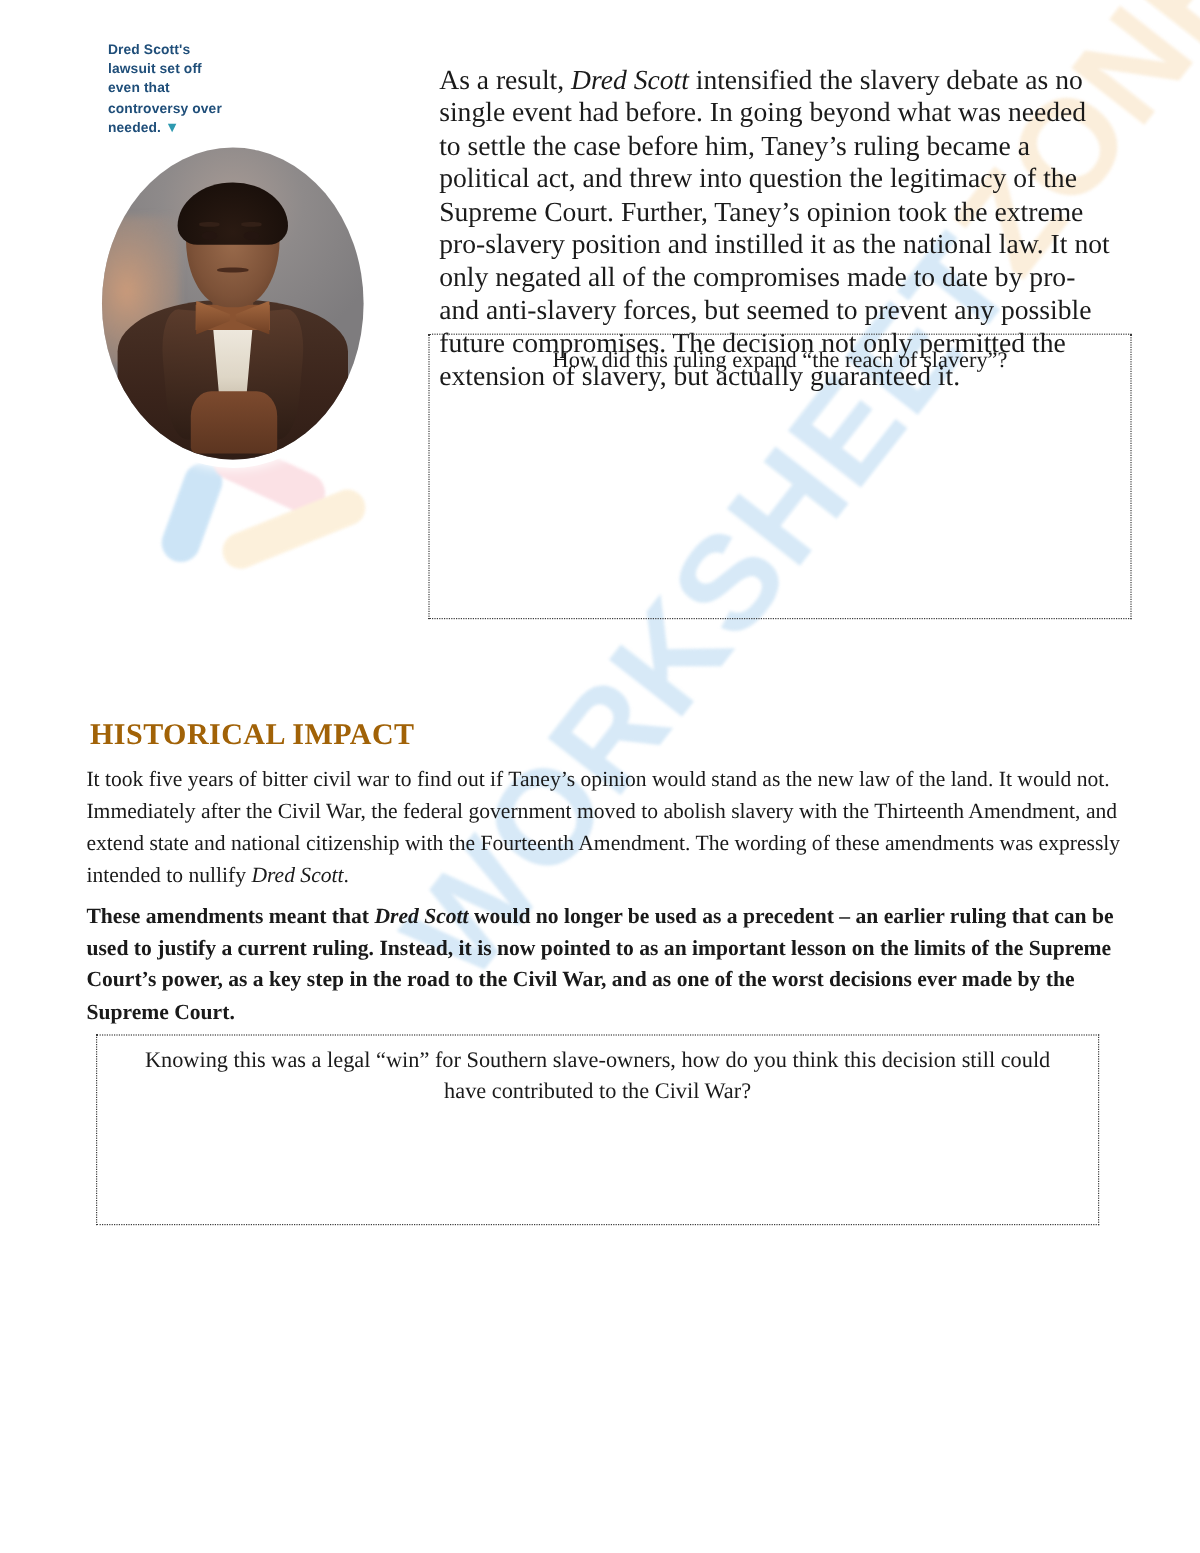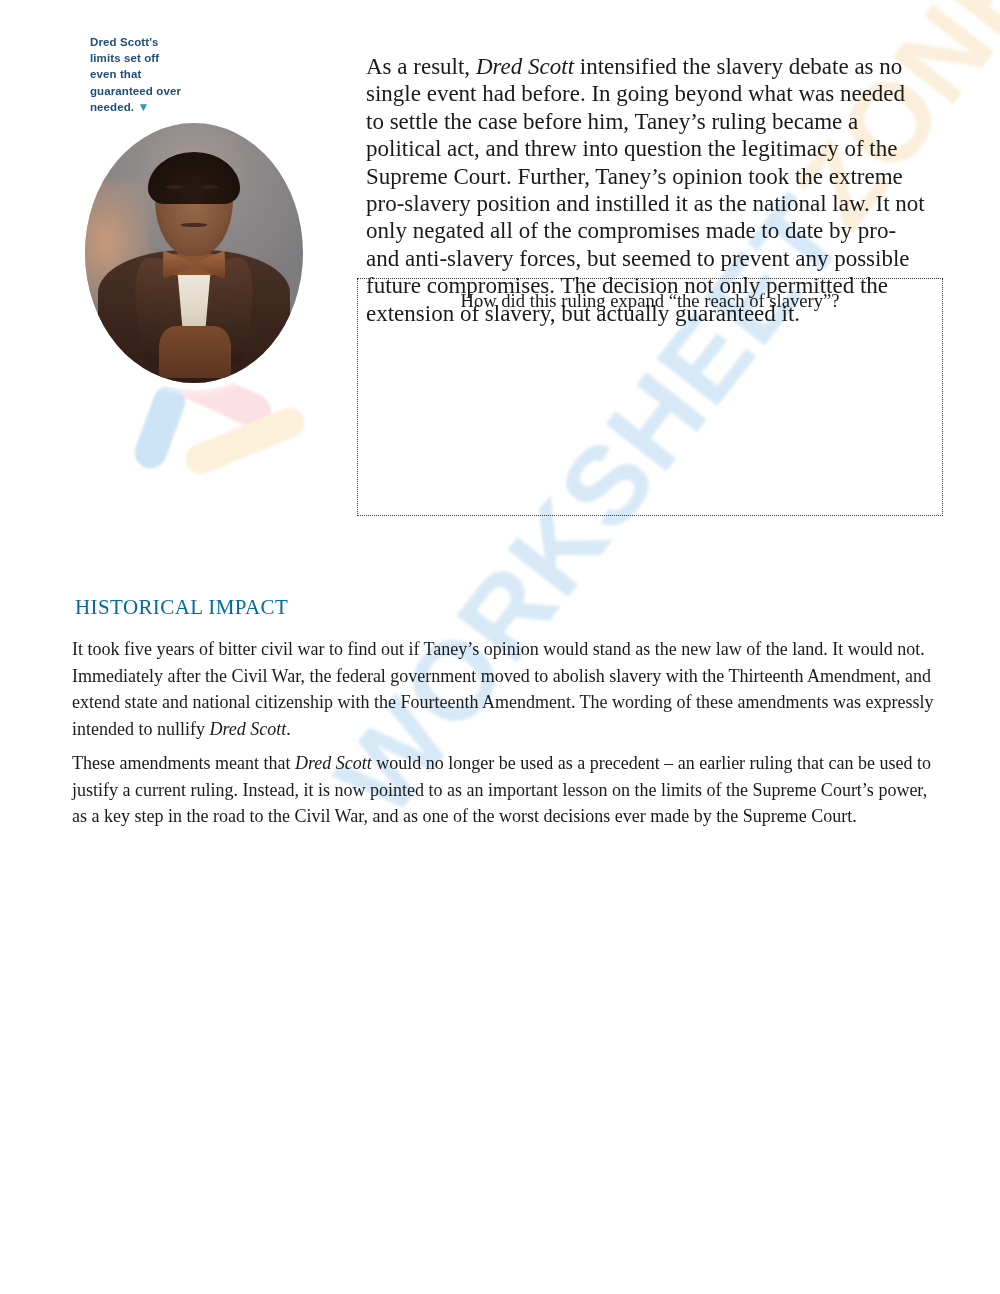--- a/index.html
+++ b/index.html
@@ -259,34 +259,34 @@
     top: 30px;
     width: 562px;
     font-size: 23px;
     line-height: 27.4px;
     text-align: left;
   }
   .section-heading {
     position: absolute;
     left: 75px;
     top: 578px;
-    font-weight: 400;
-    font-size: 21px;
+    font-weight: 700;
+    font-size: 25px;
     letter-spacing: 0.4px;
-    color: #0369a1;
+    color: #a16207;
   }
   .para {
     position: absolute;
     left: 72px;
     width: 862px;
     font-size: 18px;
     line-height: 26.6px;
   }
   .para-1 { top: 618px; }
-  .para-2 { top: 732px; }
+  .para-2 { top: 732px; font-weight: bold; }
 
   
   .answer-box {
     position: absolute;
     border: 1.5px dotted #3a3a3a;
     background: transparent;
     box-sizing: border-box;
   }
   .answer-box .prompt {
     text-align: center;
@@ -320,21 +320,21 @@
       <div class="wm-bar wm-bar-blue"></div>
       <div class="wm-bar wm-bar-pink"></div>
       <div class="wm-bar wm-bar-cream"></div>
     </div>
     <div class="wm-text"><span class="wm-word-a">WORKSHEET</span><span class="wm-word-b">ZONE</span></div>
   </div>
 
   <div class="content">
 
     <div class="figure-block">
-      <div class="fig-caption"><span>Dred Scott's</span><br><span>limits set off</span><br><span>even that</span><br><span>guaranteed over</span><br><span>needed.</span> <span class="arrow">▼</span></div>
+      <div class="fig-caption"><span>Dred Scott's</span><br><span>lawsuit set off</span><br><span>even that</span><br><span>controversy over</span><br><span>needed.</span> <span class="arrow">▼</span></div>
     </div>
 
     <div class="portrait-wrap">
       <div class="portrait-oval">
         <div class="pt-bg-warm"></div>
         <div class="pt-coat"></div>
         <div class="pt-shirt"></div>
         <div class="pt-lapel-l"></div>
         <div class="pt-lapel-r"></div>
         <div class="pt-vest"></div>
@@ -355,15 +355,18 @@
     <div class="answer-box box-1">
       <div class="prompt">How did this ruling expand “the reach of slavery”?</div>
     </div>
 
     <h2 class="section-heading">HISTORICAL IMPACT</h2>
 
     <p class="para para-1"><span>It took five years of bitter civil war to find out if Taney’s opinion would stand as the new law of the land.  It would not. Immediately after the Civil War, the federal government moved to abolish slavery with the Thirteenth Amendment, and extend state and national citizenship with the Fourteenth Amendment.  The wording of these amendments was expressly intended to nullify </span><i>Dred Scott</i><span>.</span></p>
 
     <p class="para para-2"><span>These amendments meant that </span><i>Dred Scott</i><span> would no longer be used as a precedent – an earlier ruling that can be used to justify a current ruling.  Instead, it is now pointed to as an important lesson on the limits of the Supreme Court’s power, as a key step in the road to the Civil War, and as one of the worst decisions ever made by the Supreme Court.</span></p>
 
+    <div class="answer-box box-2">
+      <div class="prompt">Knowing this was a legal “win” for Southern slave-owners, how do you think this decision still could have contributed to the Civil War?</div>
+    </div>
 
   </div>
 </div>
 
 </body></html>

